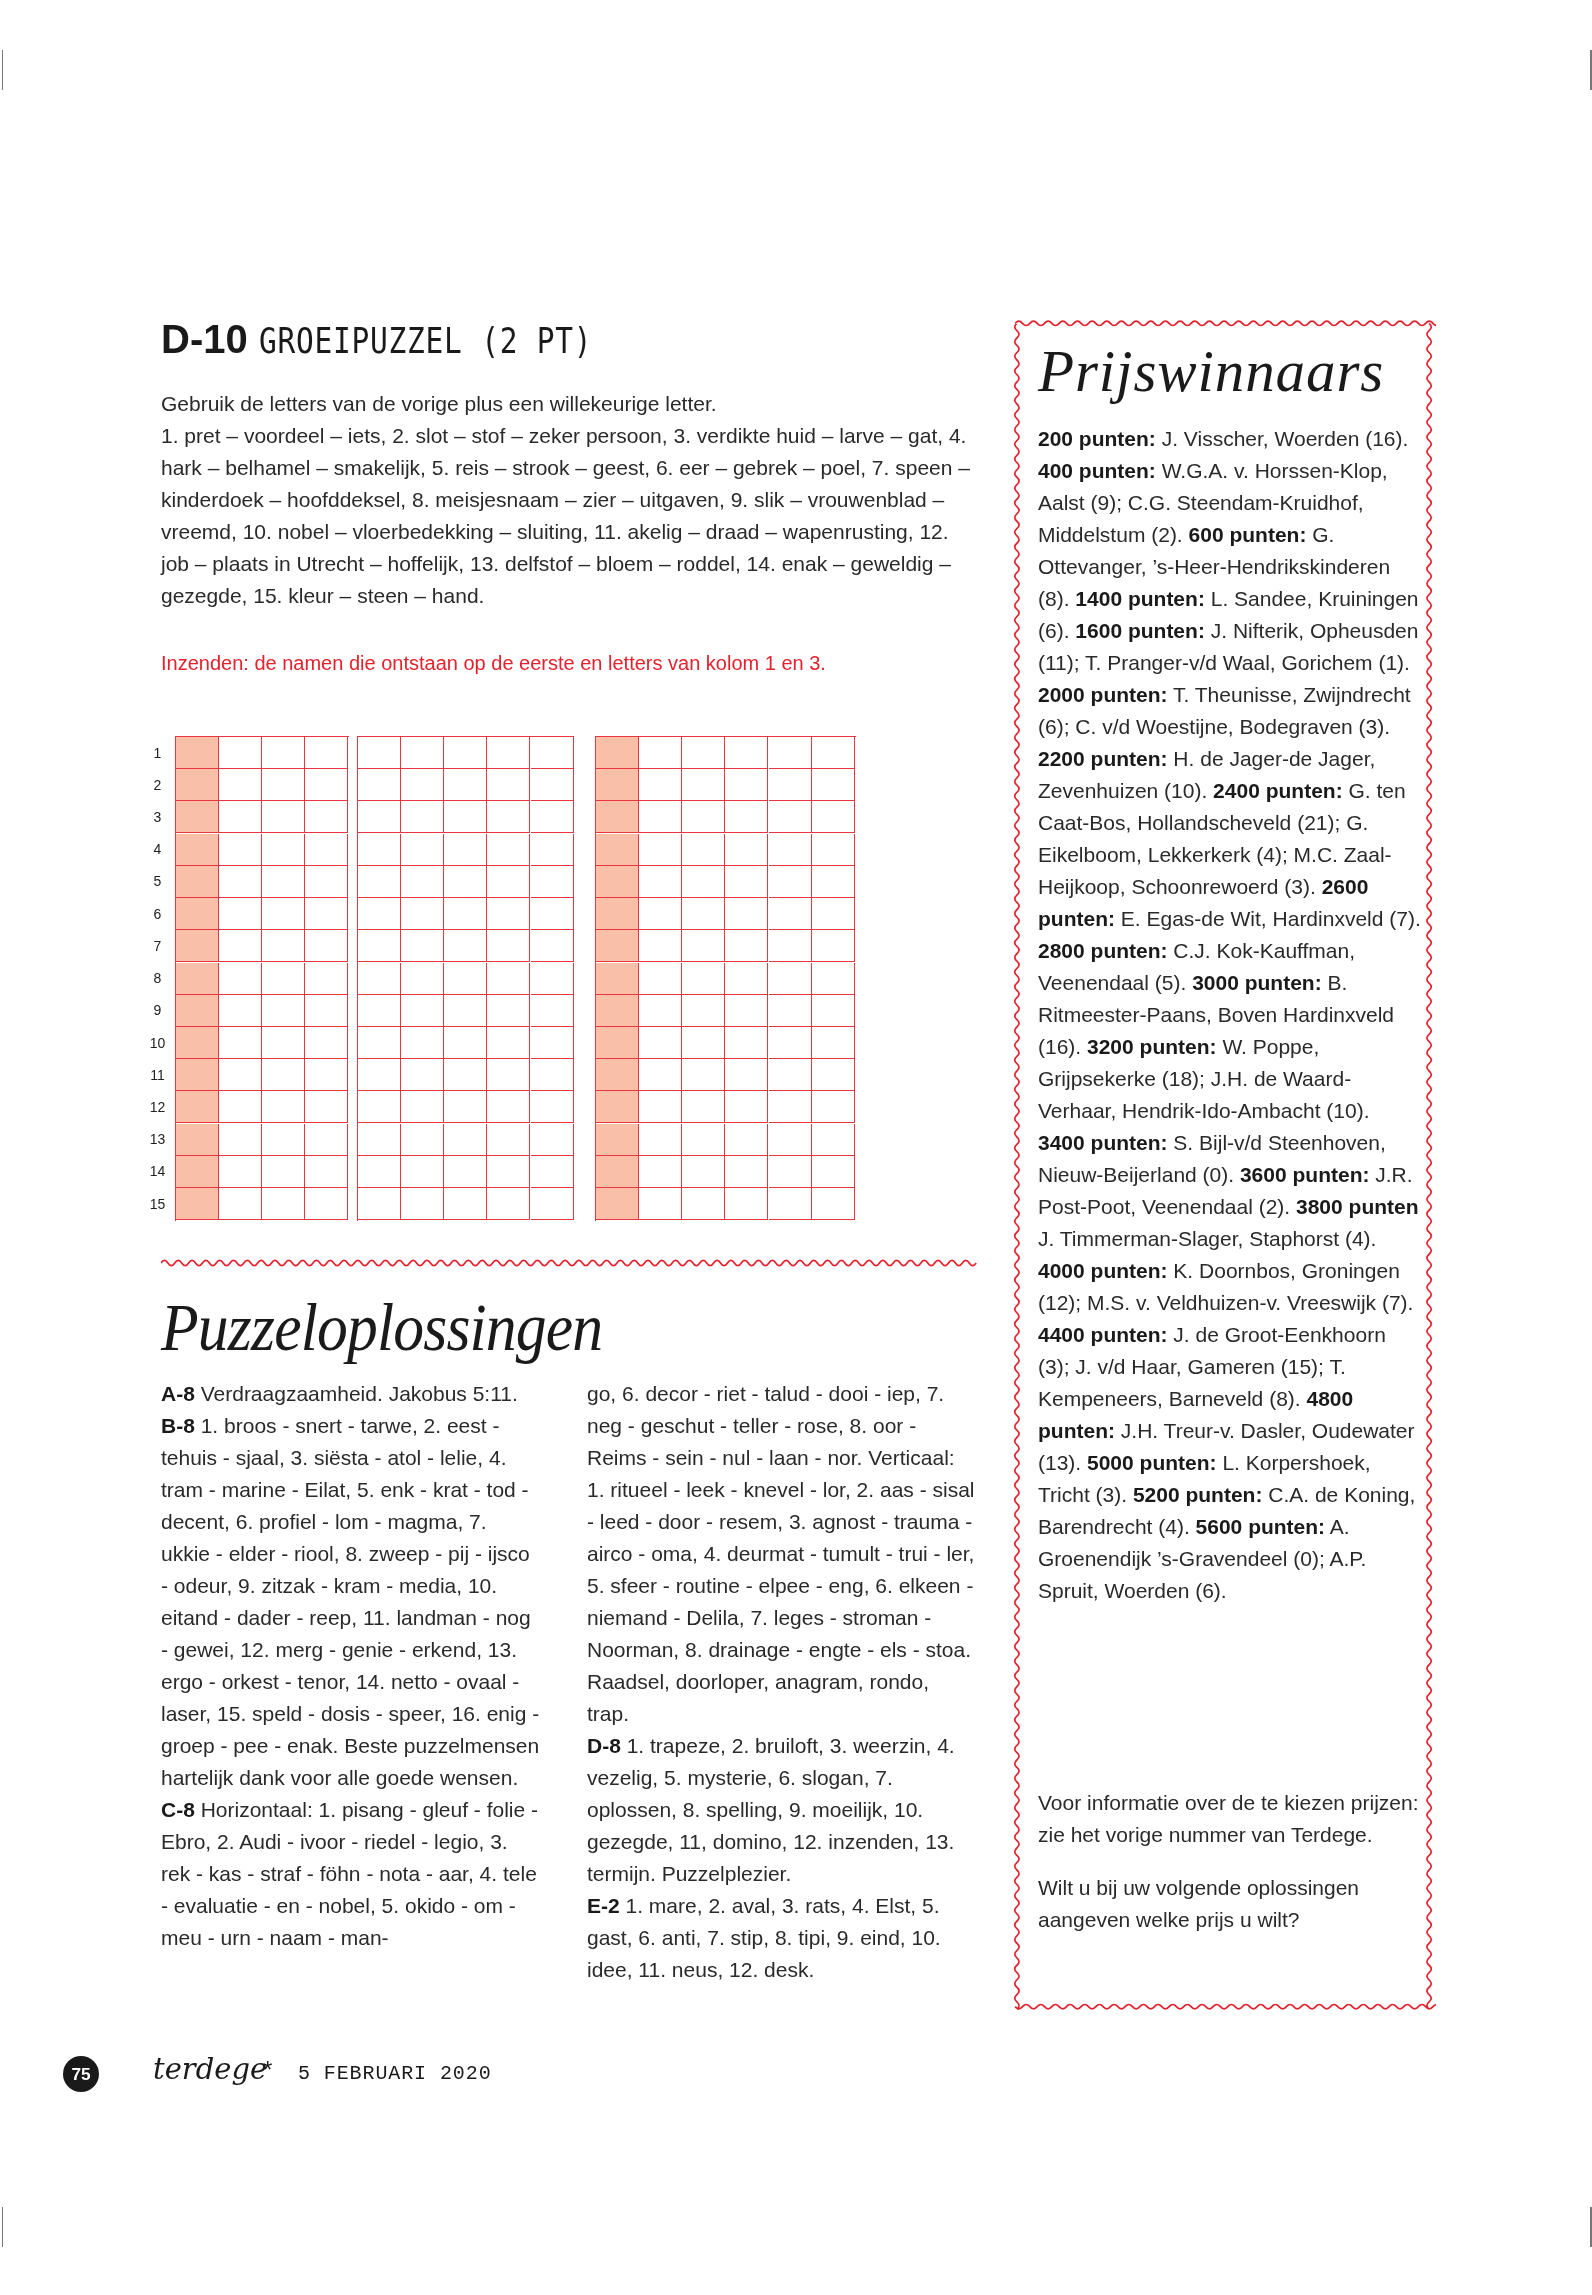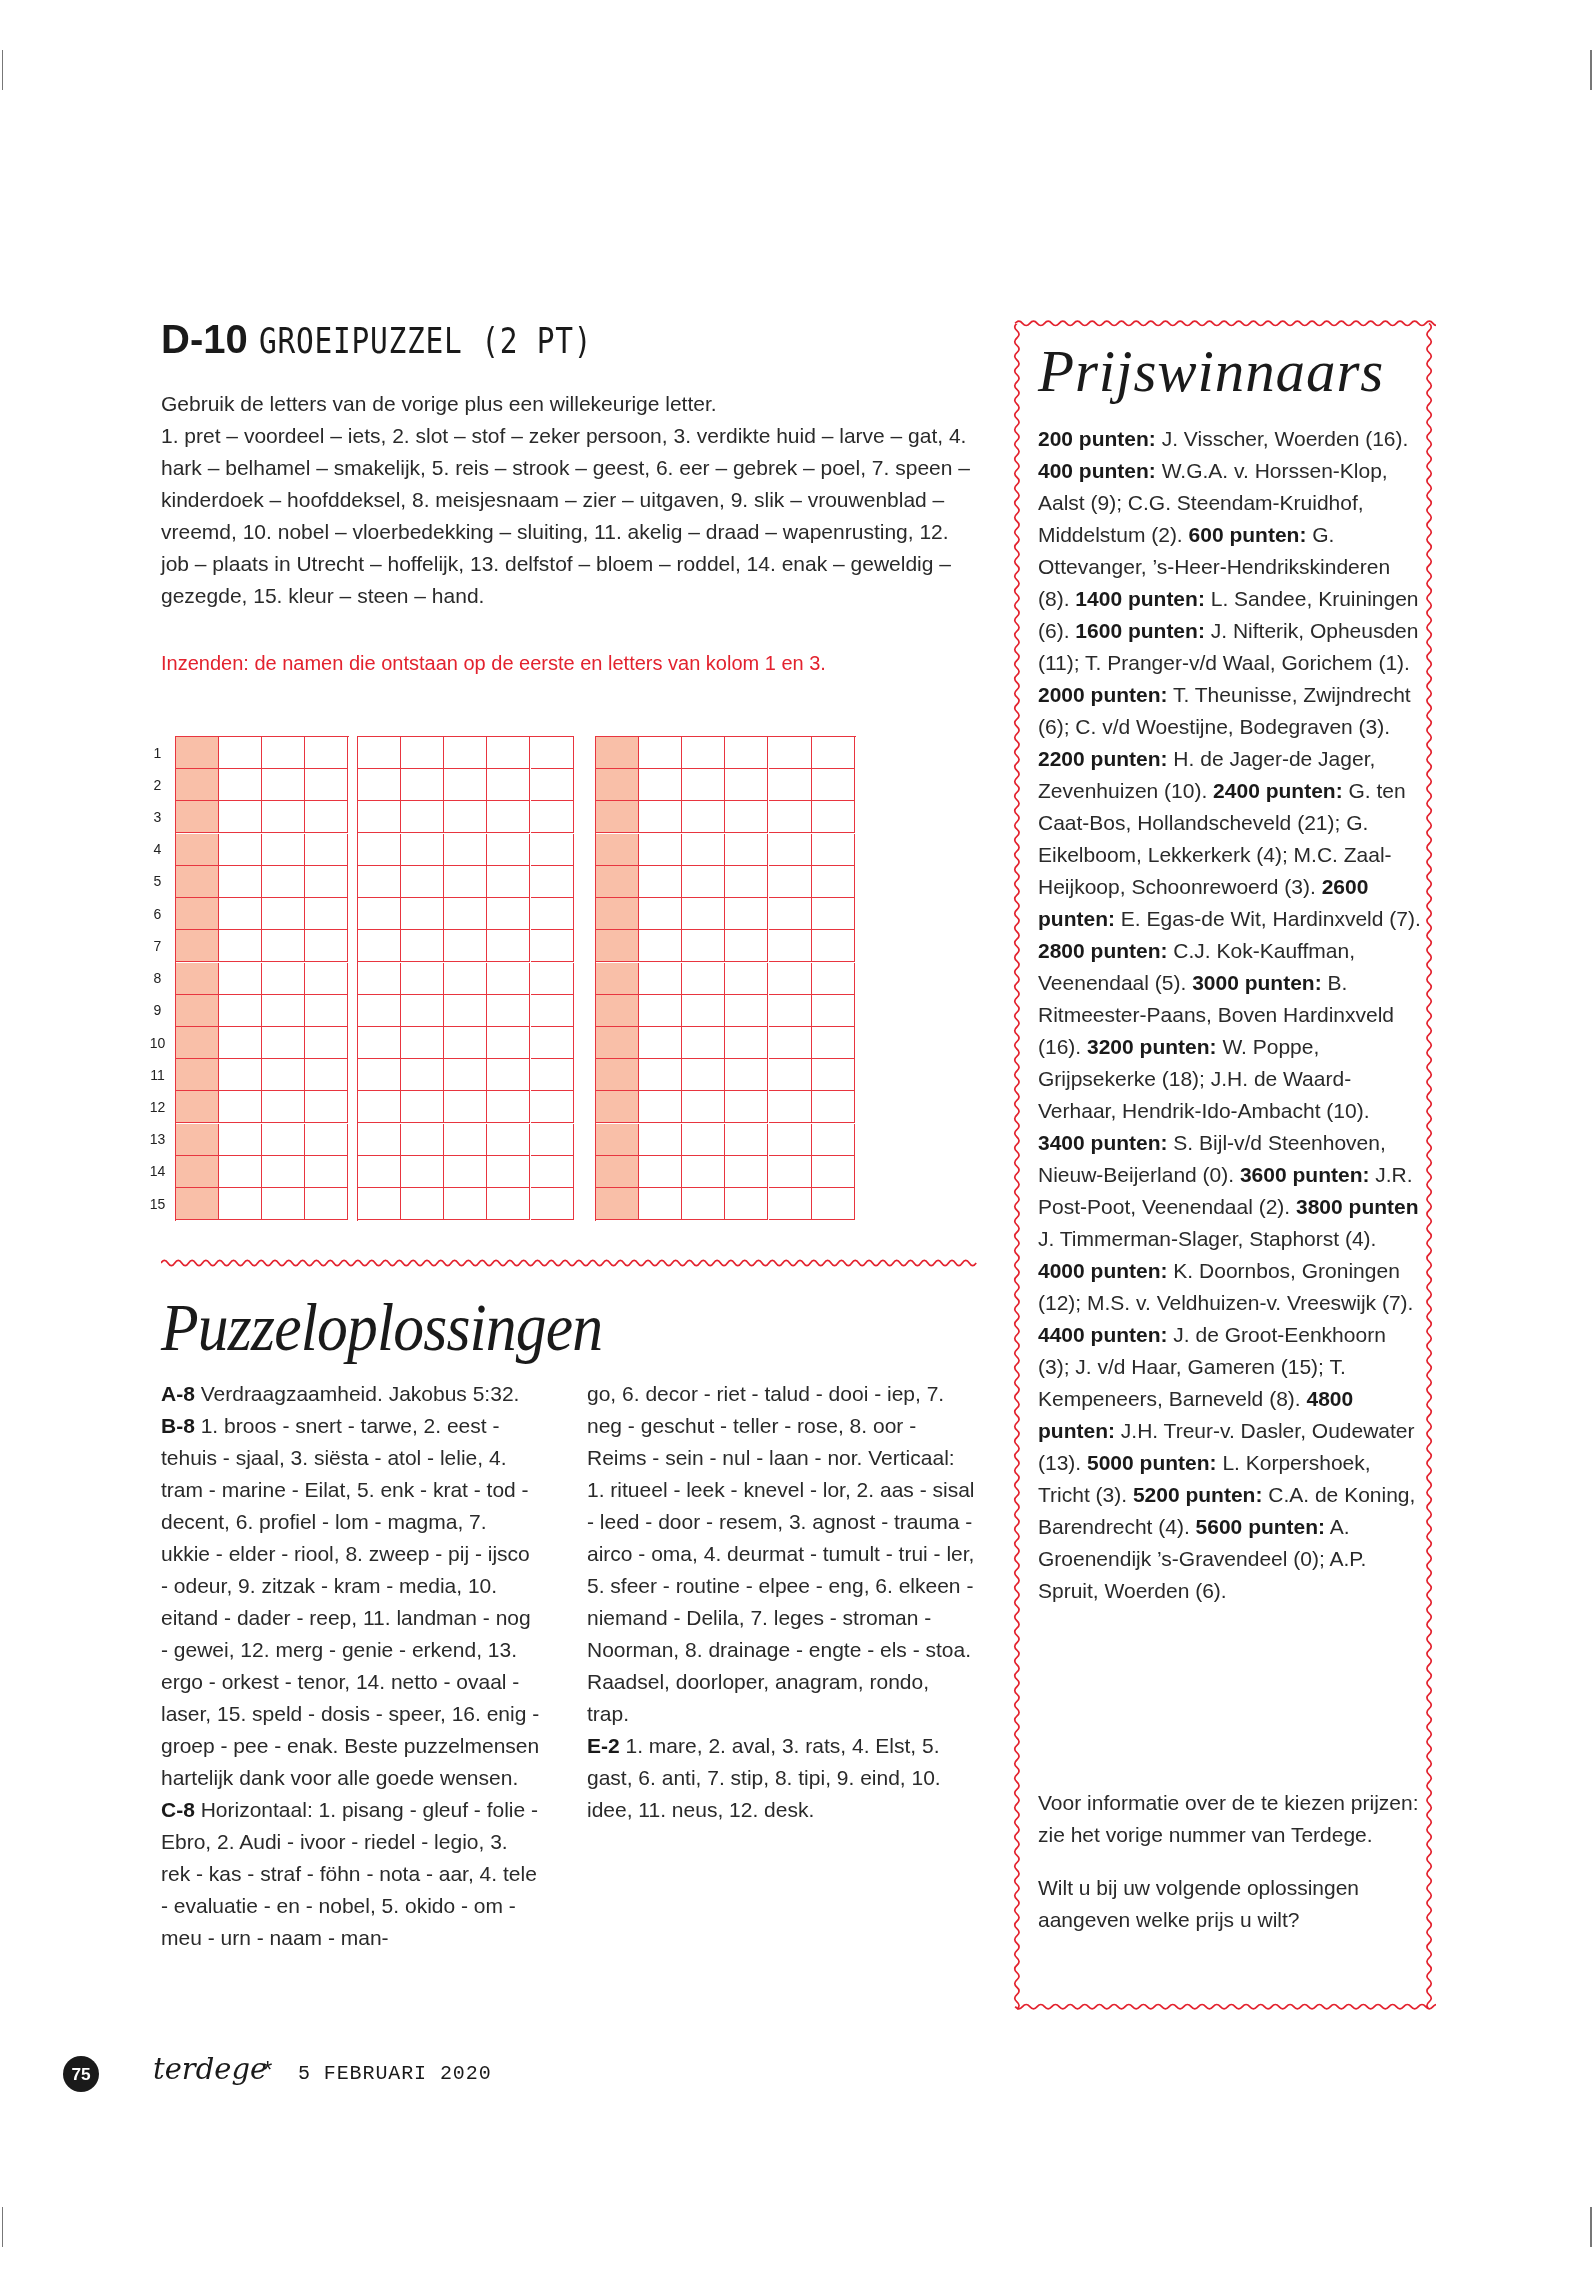--- a/index.html
+++ b/index.html
@@ -318,26 +318,27 @@
       <div class="cell" style="left: 216px; top: 451px; width: 43px; height: 32px;"></div>
     </div>
   </div>
 
 <svg class="wave-divider" viewBox="0 0 945 16" preserveAspectRatio="none">
   <path id="wave-path" fill="none" stroke="#e3222e" stroke-width="2" d="M0 8 q4 -6 8 0 q4 6 8 0 q4 -6 8 0 q4 6 8 0 q4 -6 8 0 q4 6 8 0 q4 -6 8 0 q4 6 8 0 q4 -6 8 0 q4 6 8 0 q4 -6 8 0 q4 6 8 0 q4 -6 8 0 q4 6 8 0 q4 -6 8 0 q4 6 8 0 q4 -6 8 0 q4 6 8 0 q4 -6 8 0 q4 6 8 0 q4 -6 8 0 q4 6 8 0 q4 -6 8 0 q4 6 8 0 q4 -6 8 0 q4 6 8 0 q4 -6 8 0 q4 6 8 0 q4 -6 8 0 q4 6 8 0 q4 -6 8 0 q4 6 8 0 q4 -6 8 0 q4 6 8 0 q4 -6 8 0 q4 6 8 0 q4 -6 8 0 q4 6 8 0 q4 -6 8 0 q4 6 8 0 q4 -6 8 0 q4 6 8 0 q4 -6 8 0 q4 6 8 0 q4 -6 8 0 q4 6 8 0 q4 -6 8 0 q4 6 8 0 q4 -6 8 0 q4 6 8 0 q4 -6 8 0 q4 6 8 0 q4 -6 8 0 q4 6 8 0 q4 -6 8 0 q4 6 8 0 q4 -6 8 0 q4 6 8 0 q4 -6 8 0 q4 6 8 0 q4 -6 8 0 q4 6 8 0 q4 -6 8 0 q4 6 8 0 q4 -6 8 0 q4 6 8 0 q4 -6 8 0 q4 6 8 0 q4 -6 8 0 q4 6 8 0 q4 -6 8 0 q4 6 8 0 q4 -6 8 0 q4 6 8 0 q4 -6 8 0 q4 6 8 0 q4 -6 8 0 q4 6 8 0 q4 -6 8 0 q4 6 8 0 q4 -6 8 0 q4 6 8 0 q4 -6 8 0 q4 6 8 0 q4 -6 8 0 q4 6 8 0 q4 -6 8 0 q4 6 8 0 q4 -6 8 0 q4 6 8 0 q4 -6 8 0 q4 6 8 0 q4 -6 8 0 q4 6 8 0 q4 -6 8 0 q4 6 8 0 q4 -6 8 0 q4 6 8 0 q4 -6 8 0 q4 6 8 0 q4 -6 8 0 q4 6 8 0 q4 -6 8 0 q4 6 8 0 q4 -6 8 0 q4 6 8 0 q4 -6 8 0 q4 6 8 0 q4 -6 8 0 q4 6 8 0 q4 -6 8 0 q4 6 8 0 q4 -6 8 0 q4 6 8 0 q4 -6 8 0 q4 6 8 0 q4 -6 8 0 q4 6 8 0"></path>
 </svg>
 
 <h2 class="sol-title">Puzzeloplossingen</h2>
 <div class="sol-col" id="sol-col-1">
-  <p><b>A-8</b><span> Verdraagzaamheid. Jakobus 5:32.</span></p>
+  <p><b>A-8</b><span> Verdraagzaamheid. Jakobus 5:11.</span></p>
   <p><b>B-8</b><span> 1. broos - snert - tarwe, 2. eest - tehuis - sjaal, 3. siësta - atol - lelie, 4. tram - marine - Eilat, 5. enk - krat - tod - decent, 6. profiel - lom - magma, 7. ukkie - elder - riool, 8. zweep - pij - ijsco - odeur, 9. zitzak - kram - media, 10. eitand - dader - reep, 11. landman - nog - gewei, 12. merg - genie - erkend, 13. ergo - orkest - tenor, 14. netto - ovaal - laser, 15. speld - dosis - speer, 16. enig - groep - pee - enak. Beste puzzelmensen hartelijk dank voor alle goede wensen.</span></p>
   <p><b>C-8</b><span> Horizontaal: 1. pisang - gleuf - folie - Ebro, 2. Audi - ivoor - riedel - legio, 3. rek - kas - straf - föhn - nota - aar, 4. tele - evaluatie - en - nobel, 5. okido - om - meu - urn - naam - man-</span></p>
 </div>
 <div class="sol-col" id="sol-col-2">
   <p><b></b><span>go, 6. decor - riet - talud - dooi - iep, 7. neg - geschut - teller - rose, 8. oor - Reims - sein - nul - laan - nor.  Verticaal: 1. ritueel - leek - knevel - lor, 2. aas - sisal - leed - door - resem, 3. agnost - trauma - airco - oma, 4. deurmat - tumult - trui - ler, 5. sfeer - routine - elpee - eng, 6. elkeen - niemand - Delila, 7. leges - stroman - Noorman, 8. drainage - engte - els - stoa. Raadsel, doorloper, anagram, rondo, trap.</span></p>
+  <p><b>D-8</b><span> 1. trapeze, 2. bruiloft, 3. weerzin, 4. vezelig, 5. mysterie, 6. slogan, 7. oplossen, 8. spelling, 9. moeilijk, 10. gezegde, 11, domino, 12. inzenden, 13. termijn. Puzzelplezier.</span></p>
   <p><b>E-2</b><span> 1. mare, 2. aval, 3. rats, 4. Elst, 5. gast, 6. anti, 7. stip, 8. tipi, 9. eind, 10. idee, 11. neus, 12. desk.</span></p>
 </div>
 
 <div class="prize-box">
   <svg width="426" height="1698" viewBox="0 0 494 1968">
     <path id="box-wave" fill="none" stroke="#e3222e" stroke-width="2" d="M6 8 q4.25 -5 8.5 0 q4.25 5 8.5 0 q4.25 -5 8.5 0 q4.25 5 8.5 0 q4.25 -5 8.5 0 q4.25 5 8.5 0 q4.25 -5 8.5 0 q4.25 5 8.5 0 q4.25 -5 8.5 0 q4.25 5 8.5 0 q4.25 -5 8.5 0 q4.25 5 8.5 0 q4.25 -5 8.5 0 q4.25 5 8.5 0 q4.25 -5 8.5 0 q4.25 5 8.5 0 q4.25 -5 8.5 0 q4.25 5 8.5 0 q4.25 -5 8.5 0 q4.25 5 8.5 0 q4.25 -5 8.5 0 q4.25 5 8.5 0 q4.25 -5 8.5 0 q4.25 5 8.5 0 q4.25 -5 8.5 0 q4.25 5 8.5 0 q4.25 -5 8.5 0 q4.25 5 8.5 0 q4.25 -5 8.5 0 q4.25 5 8.5 0 q4.25 -5 8.5 0 q4.25 5 8.5 0 q4.25 -5 8.5 0 q4.25 5 8.5 0 q4.25 -5 8.5 0 q4.25 5 8.5 0 q4.25 -5 8.5 0 q4.25 5 8.5 0 q4.25 -5 8.5 0 q4.25 5 8.5 0 q4.25 -5 8.5 0 q4.25 5 8.5 0 q4.25 -5 8.5 0 q4.25 5 8.5 0 q4.25 -5 8.5 0 q4.25 5 8.5 0 q4.25 -5 8.5 0 q4.25 5 8.5 0 q4.25 -5 8.5 0 q4.25 5 8.5 0 q4.25 -5 8.5 0 q4.25 5 8.5 0 q4.25 -5 8.5 0 q4.25 5 8.5 0 q4.25 -5 8.5 0 q4.25 5 8.5 0 q4.25 -5 8.5 0 q4.25 5 8.5 0 M486 8 q5 4.25 0 8.5 q-5 4.25 0 8.5 q5 4.25 0 8.5 q-5 4.25 0 8.5 q5 4.25 0 8.5 q-5 4.25 0 8.5 q5 4.25 0 8.5 q-5 4.25 0 8.5 q5 4.25 0 8.5 q-5 4.25 0 8.5 q5 4.25 0 8.5 q-5 4.25 0 8.5 q5 4.25 0 8.5 q-5 4.25 0 8.5 q5 4.25 0 8.5 q-5 4.25 0 8.5 q5 4.25 0 8.5 q-5 4.25 0 8.5 q5 4.25 0 8.5 q-5 4.25 0 8.5 q5 4.25 0 8.5 q-5 4.25 0 8.5 q5 4.25 0 8.5 q-5 4.25 0 8.5 q5 4.25 0 8.5 q-5 4.25 0 8.5 q5 4.25 0 8.5 q-5 4.25 0 8.5 q5 4.25 0 8.5 q-5 4.25 0 8.5 q5 4.25 0 8.5 q-5 4.25 0 8.5 q5 4.25 0 8.5 q-5 4.25 0 8.5 q5 4.25 0 8.5 q-5 4.25 0 8.5 q5 4.25 0 8.5 q-5 4.25 0 8.5 q5 4.25 0 8.5 q-5 4.25 0 8.5 q5 4.25 0 8.5 q-5 4.25 0 8.5 q5 4.25 0 8.5 q-5 4.25 0 8.5 q5 4.25 0 8.5 q-5 4.25 0 8.5 q5 4.25 0 8.5 q-5 4.25 0 8.5 q5 4.25 0 8.5 q-5 4.25 0 8.5 q5 4.25 0 8.5 q-5 4.25 0 8.5 q5 4.25 0 8.5 q-5 4.25 0 8.5 q5 4.25 0 8.5 q-5 4.25 0 8.5 q5 4.25 0 8.5 q-5 4.25 0 8.5 q5 4.25 0 8.5 q-5 4.25 0 8.5 q5 4.25 0 8.5 q-5 4.25 0 8.5 q5 4.25 0 8.5 q-5 4.25 0 8.5 q5 4.25 0 8.5 q-5 4.25 0 8.5 q5 4.25 0 8.5 q-5 4.25 0 8.5 q5 4.25 0 8.5 q-5 4.25 0 8.5 q5 4.25 0 8.5 q-5 4.25 0 8.5 q5 4.25 0 8.5 q-5 4.25 0 8.5 q5 4.25 0 8.5 q-5 4.25 0 8.5 q5 4.25 0 8.5 q-5 4.25 0 8.5 q5 4.25 0 8.5 q-5 4.25 0 8.5 q5 4.25 0 8.5 q-5 4.25 0 8.5 q5 4.25 0 8.5 q-5 4.25 0 8.5 q5 4.25 0 8.5 q-5 4.25 0 8.5 q5 4.25 0 8.5 q-5 4.25 0 8.5 q5 4.25 0 8.5 q-5 4.25 0 8.5 q5 4.25 0 8.5 q-5 4.25 0 8.5 q5 4.25 0 8.5 q-5 4.25 0 8.5 q5 4.25 0 8.5 q-5 4.25 0 8.5 q5 4.25 0 8.5 q-5 4.25 0 8.5 q5 4.25 0 8.5 q-5 4.25 0 8.5 q5 4.25 0 8.5 q-5 4.25 0 8.5 q5 4.25 0 8.5 q-5 4.25 0 8.5 q5 4.25 0 8.5 q-5 4.25 0 8.5 q5 4.25 0 8.5 q-5 4.25 0 8.5 q5 4.25 0 8.5 q-5 4.25 0 8.5 q5 4.25 0 8.5 q-5 4.25 0 8.5 q5 4.25 0 8.5 q-5 4.25 0 8.5 q5 4.25 0 8.5 q-5 4.25 0 8.5 q5 4.25 0 8.5 q-5 4.25 0 8.5 q5 4.25 0 8.5 q-5 4.25 0 8.5 q5 4.25 0 8.5 q-5 4.25 0 8.5 q5 4.25 0 8.5 q-5 4.25 0 8.5 q5 4.25 0 8.5 q-5 4.25 0 8.5 q5 4.25 0 8.5 q-5 4.25 0 8.5 q5 4.25 0 8.5 q-5 4.25 0 8.5 q5 4.25 0 8.5 q-5 4.25 0 8.5 q5 4.25 0 8.5 q-5 4.25 0 8.5 q5 4.25 0 8.5 q-5 4.25 0 8.5 q5 4.25 0 8.5 q-5 4.25 0 8.5 q5 4.25 0 8.5 q-5 4.25 0 8.5 q5 4.25 0 8.5 q-5 4.25 0 8.5 q5 4.25 0 8.5 q-5 4.25 0 8.5 q5 4.25 0 8.5 q-5 4.25 0 8.5 q5 4.25 0 8.5 q-5 4.25 0 8.5 q5 4.25 0 8.5 q-5 4.25 0 8.5 q5 4.25 0 8.5 q-5 4.25 0 8.5 q5 4.25 0 8.5 q-5 4.25 0 8.5 q5 4.25 0 8.5 q-5 4.25 0 8.5 q5 4.25 0 8.5 q-5 4.25 0 8.5 q5 4.25 0 8.5 q-5 4.25 0 8.5 q5 4.25 0 8.5 q-5 4.25 0 8.5 q5 4.25 0 8.5 q-5 4.25 0 8.5 q5 4.25 0 8.5 q-5 4.25 0 8.5 q5 4.25 0 8.5 q-5 4.25 0 8.5 q5 4.25 0 8.5 q-5 4.25 0 8.5 q5 4.25 0 8.5 q-5 4.25 0 8.5 q5 4.25 0 8.5 q-5 4.25 0 8.5 q5 4.25 0 8.5 q-5 4.25 0 8.5 q5 4.25 0 8.5 q-5 4.25 0 8.5 q5 4.25 0 8.5 q-5 4.25 0 8.5 q5 4.25 0 8.5 q-5 4.25 0 8.5 q5 4.25 0 8.5 q-5 4.25 0 8.5 q5 4.25 0 8.5 q-5 4.25 0 8.5 q5 4.25 0 8.5 q-5 4.25 0 8.5 q5 4.25 0 8.5 q-5 4.25 0 8.5 q5 4.25 0 8.5 q-5 4.25 0 8.5 q5 4.25 0 8.5 q-5 4.25 0 8.5 q5 4.25 0 8.5 q-5 4.25 0 8.5 q5 4.25 0 8.5 q-5 4.25 0 8.5 q5 4.25 0 8.5 q-5 4.25 0 8.5 q5 4.25 0 8.5 q-5 4.25 0 8.5 q5 4.25 0 8.5 q-5 4.25 0 8.5 q5 4.25 0 8.5 q-5 4.25 0 8.5 q5 4.25 0 8.5 q-5 4.25 0 8.5 q5 4.25 0 8.5 q-5 4.25 0 8.5 q5 4.25 0 8.5 q-5 4.25 0 8.5 q5 4.25 0 8.5 q-5 4.25 0 8.5 q5 4.25 0 8.5 q-5 4.25 0 8.5 q5 4.25 0 8.5 q-5 4.25 0 8.5 q5 4.25 0 8.5 q-5 4.25 0 8.5 q5 4.25 0 8.5 q-5 4.25 0 8.5 q5 4.25 0 8.5 q-5 4.25 0 8.5 q5 4.25 0 8.5 q-5 4.25 0 8.5 q5 4.25 0 8.5 q-5 4.25 0 8.5 q5 4.25 0 8.5 q-5 4.25 0 8.5 M6 1960 q4.25 5 8.5 0 q4.25 -5 8.5 0 q4.25 5 8.5 0 q4.25 -5 8.5 0 q4.25 5 8.5 0 q4.25 -5 8.5 0 q4.25 5 8.5 0 q4.25 -5 8.5 0 q4.25 5 8.5 0 q4.25 -5 8.5 0 q4.25 5 8.5 0 q4.25 -5 8.5 0 q4.25 5 8.5 0 q4.25 -5 8.5 0 q4.25 5 8.5 0 q4.25 -5 8.5 0 q4.25 5 8.5 0 q4.25 -5 8.5 0 q4.25 5 8.5 0 q4.25 -5 8.5 0 q4.25 5 8.5 0 q4.25 -5 8.5 0 q4.25 5 8.5 0 q4.25 -5 8.5 0 q4.25 5 8.5 0 q4.25 -5 8.5 0 q4.25 5 8.5 0 q4.25 -5 8.5 0 q4.25 5 8.5 0 q4.25 -5 8.5 0 q4.25 5 8.5 0 q4.25 -5 8.5 0 q4.25 5 8.5 0 q4.25 -5 8.5 0 q4.25 5 8.5 0 q4.25 -5 8.5 0 q4.25 5 8.5 0 q4.25 -5 8.5 0 q4.25 5 8.5 0 q4.25 -5 8.5 0 q4.25 5 8.5 0 q4.25 -5 8.5 0 q4.25 5 8.5 0 q4.25 -5 8.5 0 q4.25 5 8.5 0 q4.25 -5 8.5 0 q4.25 5 8.5 0 q4.25 -5 8.5 0 q4.25 5 8.5 0 q4.25 -5 8.5 0 q4.25 5 8.5 0 q4.25 -5 8.5 0 q4.25 5 8.5 0 q4.25 -5 8.5 0 q4.25 5 8.5 0 q4.25 -5 8.5 0 q4.25 5 8.5 0 q4.25 -5 8.5 0 M8 8 q-5 4.25 0 8.5 q5 4.25 0 8.5 q-5 4.25 0 8.5 q5 4.25 0 8.5 q-5 4.25 0 8.5 q5 4.25 0 8.5 q-5 4.25 0 8.5 q5 4.25 0 8.5 q-5 4.25 0 8.5 q5 4.25 0 8.5 q-5 4.25 0 8.5 q5 4.25 0 8.5 q-5 4.25 0 8.5 q5 4.25 0 8.5 q-5 4.25 0 8.5 q5 4.25 0 8.5 q-5 4.25 0 8.5 q5 4.25 0 8.5 q-5 4.25 0 8.5 q5 4.25 0 8.5 q-5 4.25 0 8.5 q5 4.25 0 8.5 q-5 4.25 0 8.5 q5 4.25 0 8.5 q-5 4.25 0 8.5 q5 4.25 0 8.5 q-5 4.25 0 8.5 q5 4.25 0 8.5 q-5 4.25 0 8.5 q5 4.25 0 8.5 q-5 4.25 0 8.5 q5 4.25 0 8.5 q-5 4.25 0 8.5 q5 4.25 0 8.5 q-5 4.25 0 8.5 q5 4.25 0 8.5 q-5 4.25 0 8.5 q5 4.25 0 8.5 q-5 4.25 0 8.5 q5 4.25 0 8.5 q-5 4.25 0 8.5 q5 4.25 0 8.5 q-5 4.25 0 8.5 q5 4.25 0 8.5 q-5 4.25 0 8.5 q5 4.25 0 8.5 q-5 4.25 0 8.5 q5 4.25 0 8.5 q-5 4.25 0 8.5 q5 4.25 0 8.5 q-5 4.25 0 8.5 q5 4.25 0 8.5 q-5 4.25 0 8.5 q5 4.25 0 8.5 q-5 4.25 0 8.5 q5 4.25 0 8.5 q-5 4.25 0 8.5 q5 4.25 0 8.5 q-5 4.25 0 8.5 q5 4.25 0 8.5 q-5 4.25 0 8.5 q5 4.25 0 8.5 q-5 4.25 0 8.5 q5 4.25 0 8.5 q-5 4.25 0 8.5 q5 4.25 0 8.5 q-5 4.25 0 8.5 q5 4.25 0 8.5 q-5 4.25 0 8.5 q5 4.25 0 8.5 q-5 4.25 0 8.5 q5 4.25 0 8.5 q-5 4.25 0 8.5 q5 4.25 0 8.5 q-5 4.25 0 8.5 q5 4.25 0 8.5 q-5 4.25 0 8.5 q5 4.25 0 8.5 q-5 4.25 0 8.5 q5 4.25 0 8.5 q-5 4.25 0 8.5 q5 4.25 0 8.5 q-5 4.25 0 8.5 q5 4.25 0 8.5 q-5 4.25 0 8.5 q5 4.25 0 8.5 q-5 4.25 0 8.5 q5 4.25 0 8.5 q-5 4.25 0 8.5 q5 4.25 0 8.5 q-5 4.25 0 8.5 q5 4.25 0 8.5 q-5 4.25 0 8.5 q5 4.25 0 8.5 q-5 4.25 0 8.5 q5 4.25 0 8.5 q-5 4.25 0 8.5 q5 4.25 0 8.5 q-5 4.25 0 8.5 q5 4.25 0 8.5 q-5 4.25 0 8.5 q5 4.25 0 8.5 q-5 4.25 0 8.5 q5 4.25 0 8.5 q-5 4.25 0 8.5 q5 4.25 0 8.5 q-5 4.25 0 8.5 q5 4.25 0 8.5 q-5 4.25 0 8.5 q5 4.25 0 8.5 q-5 4.25 0 8.5 q5 4.25 0 8.5 q-5 4.25 0 8.5 q5 4.25 0 8.5 q-5 4.25 0 8.5 q5 4.25 0 8.5 q-5 4.25 0 8.5 q5 4.25 0 8.5 q-5 4.25 0 8.5 q5 4.25 0 8.5 q-5 4.25 0 8.5 q5 4.25 0 8.5 q-5 4.25 0 8.5 q5 4.25 0 8.5 q-5 4.25 0 8.5 q5 4.25 0 8.5 q-5 4.25 0 8.5 q5 4.25 0 8.5 q-5 4.25 0 8.5 q5 4.25 0 8.5 q-5 4.25 0 8.5 q5 4.25 0 8.5 q-5 4.25 0 8.5 q5 4.25 0 8.5 q-5 4.25 0 8.5 q5 4.25 0 8.5 q-5 4.25 0 8.5 q5 4.25 0 8.5 q-5 4.25 0 8.5 q5 4.25 0 8.5 q-5 4.25 0 8.5 q5 4.25 0 8.5 q-5 4.25 0 8.5 q5 4.25 0 8.5 q-5 4.25 0 8.5 q5 4.25 0 8.5 q-5 4.25 0 8.5 q5 4.25 0 8.5 q-5 4.25 0 8.5 q5 4.25 0 8.5 q-5 4.25 0 8.5 q5 4.25 0 8.5 q-5 4.25 0 8.5 q5 4.25 0 8.5 q-5 4.25 0 8.5 q5 4.25 0 8.5 q-5 4.25 0 8.5 q5 4.25 0 8.5 q-5 4.25 0 8.5 q5 4.25 0 8.5 q-5 4.25 0 8.5 q5 4.25 0 8.5 q-5 4.25 0 8.5 q5 4.25 0 8.5 q-5 4.25 0 8.5 q5 4.25 0 8.5 q-5 4.25 0 8.5 q5 4.25 0 8.5 q-5 4.25 0 8.5 q5 4.25 0 8.5 q-5 4.25 0 8.5 q5 4.25 0 8.5 q-5 4.25 0 8.5 q5 4.25 0 8.5 q-5 4.25 0 8.5 q5 4.25 0 8.5 q-5 4.25 0 8.5 q5 4.25 0 8.5 q-5 4.25 0 8.5 q5 4.25 0 8.5 q-5 4.25 0 8.5 q5 4.25 0 8.5 q-5 4.25 0 8.5 q5 4.25 0 8.5 q-5 4.25 0 8.5 q5 4.25 0 8.5 q-5 4.25 0 8.5 q5 4.25 0 8.5 q-5 4.25 0 8.5 q5 4.25 0 8.5 q-5 4.25 0 8.5 q5 4.25 0 8.5 q-5 4.25 0 8.5 q5 4.25 0 8.5 q-5 4.25 0 8.5 q5 4.25 0 8.5 q-5 4.25 0 8.5 q5 4.25 0 8.5 q-5 4.25 0 8.5 q5 4.25 0 8.5 q-5 4.25 0 8.5 q5 4.25 0 8.5 q-5 4.25 0 8.5 q5 4.25 0 8.5 q-5 4.25 0 8.5 q5 4.25 0 8.5 q-5 4.25 0 8.5 q5 4.25 0 8.5 q-5 4.25 0 8.5 q5 4.25 0 8.5 q-5 4.25 0 8.5 q5 4.25 0 8.5 q-5 4.25 0 8.5 q5 4.25 0 8.5 q-5 4.25 0 8.5 q5 4.25 0 8.5 q-5 4.25 0 8.5 q5 4.25 0 8.5 q-5 4.25 0 8.5 q5 4.25 0 8.5 q-5 4.25 0 8.5 q5 4.25 0 8.5 q-5 4.25 0 8.5 q5 4.25 0 8.5 q-5 4.25 0 8.5 q5 4.25 0 8.5 q-5 4.25 0 8.5 q5 4.25 0 8.5 q-5 4.25 0 8.5 q5 4.25 0 8.5"></path>
   </svg>
 </div>
 <h2 class="prize-title">Prijswinnaars</h2>
 <div class="prize-body" id="prize-body">

